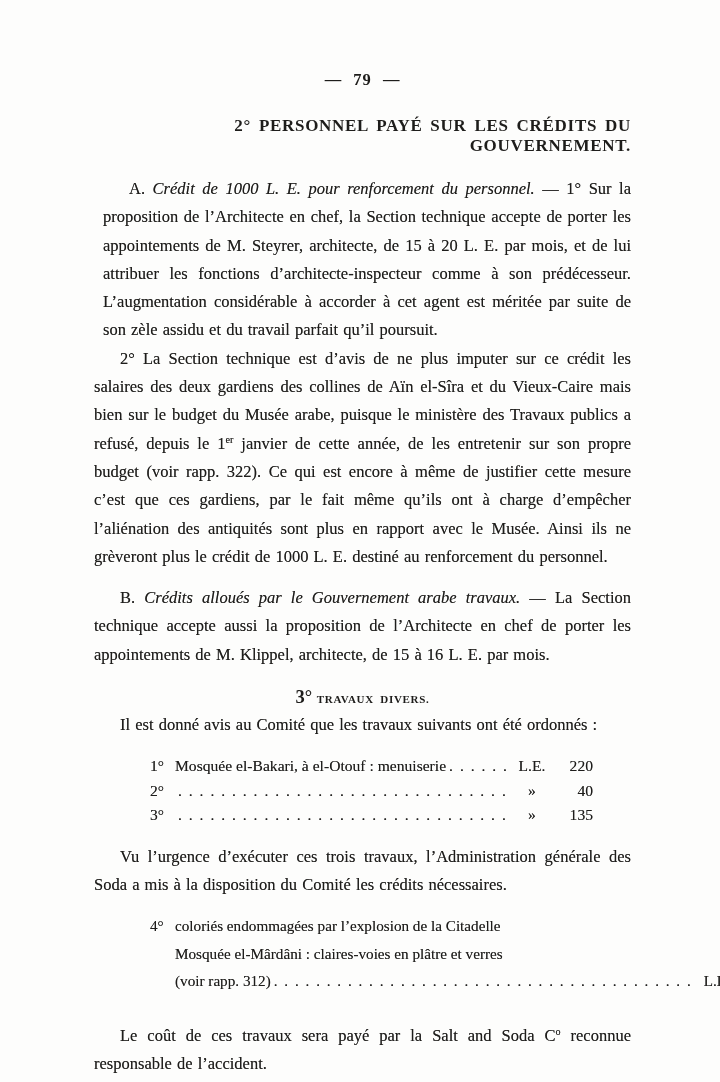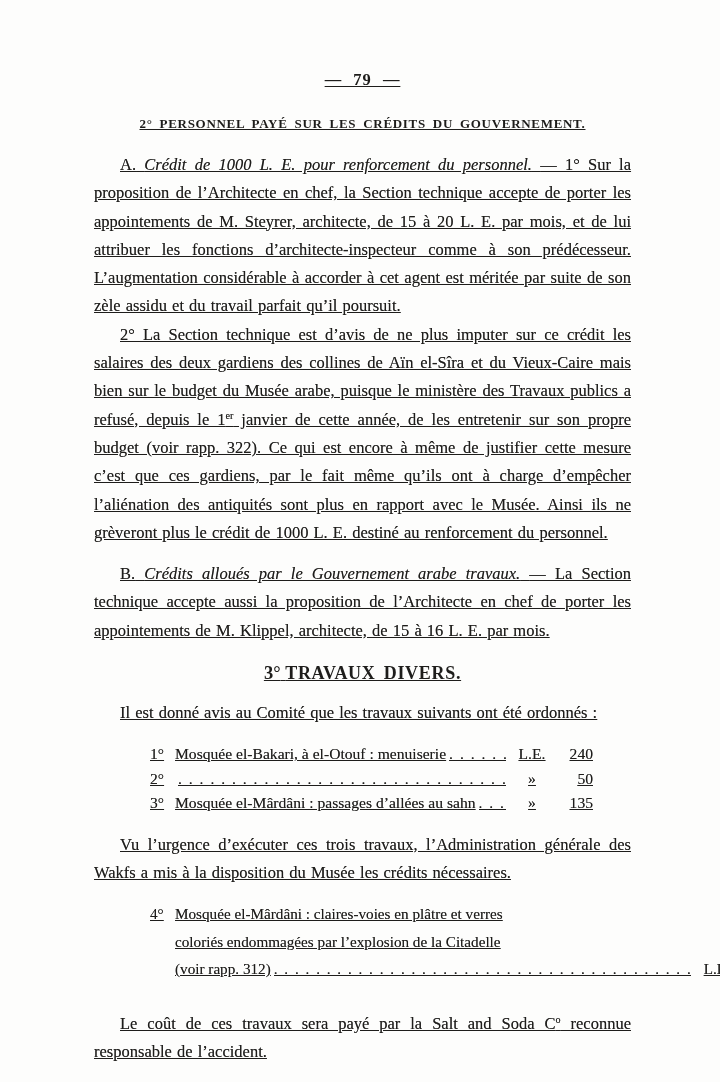--- a/index.html
+++ b/index.html
@@ -9,69 +9,68 @@
     height: 1082px;
     background: #fdfdfc;
     color: #1e1d1b;
     font-family: "Liberation Serif", "DejaVu Serif", serif;
     overflow: hidden;
   }
   .page {
     width: 598px;
     height: 1082px;
     position: relative;
-    text-decoration: underline;
   }
   .content {
     width: 537px;
     margin-left: 94px;
     padding-top: 70px;
   }
   .page-number {
     text-align: center;
     font-size: 16.5px;
     font-weight: bold;
     letter-spacing: 1px;
     word-spacing: 6px;
   }
   .sec2-heading {
     margin: 26px 0 0 0;
-    text-align: center;
-    font-size: 13px;
+    text-align: right;
+    font-size: 17px;
     font-weight: bold;
     letter-spacing: 0.7px;
     word-spacing: 3px;
   }
   .para {
     margin: 0;
     font-size: 16.5px;
     line-height: 28.3px;
     text-align: justify;
     text-indent: 26px;
     word-spacing: 1px;
     text-shadow: 0 0 0.4px rgba(20,20,20,0.55);
   }
-  .para-a { margin-top: 19px; }
+  .para-a { margin-top: 19px; margin-left: 9px; }
   .para-b { margin-top: 13px; }
   .para-urgence { margin-top: 15px; }
   .para-cout { margin-top: 27px; }
   .ital { font-style: italic; }
   sup.sup {
     font-size: 0.62em;
     vertical-align: super;
     line-height: 0;
   }
   .sec3-heading {
     margin: 17px 0 0 0;
     text-align: center;
     font-weight: bold;
   }
   .sec3-num { font-size: 18.5px; }
-  .sec3-text { font-size: 18px; letter-spacing: 0.7px; word-spacing: 3px; }
-  .intro { margin-top: 15px; }
+  .sec3-text { font-size: 11px; letter-spacing: 0.7px; word-spacing: 3px; }
+  .intro { margin-top: 3px; }
   .works {
     margin: 15px 38px 0 56px;
     font-size: 15.6px;
     text-shadow: 0 0 0.4px rgba(20,20,20,0.55);
   }
   .work-row {
     display: flex;
     align-items: baseline;
     line-height: 24.4px;
   }
@@ -120,45 +119,44 @@
     <h3 class="sec3-heading"><span class="sec3-num">3°</span> <span class="sec3-text">TRAVAUX DIVERS.</span></h3>
 
     <p class="para intro">Il est donné avis au Comité que les travaux suivants ont été ordonnés :</p>
 
     <div class="works">
       <div class="work-row">
         <span class="wnum">1°</span>
         <span class="wtext">Mosquée el-Bakari, à el-Otouf : menuiserie</span>
         <span class="leader"></span>
         <span class="wcur">L.E.</span>
-        <span class="wamt">240</span>
+        <span class="wamt">220</span>
       </div>
       <div class="work-row">
         <span class="wnum">2°</span>
         <span class="leader"></span>
         <span class="wcur">»</span>
-        <span class="wamt">50</span>
+        <span class="wamt">40</span>
       </div>
       <div class="work-row">
         <span class="wnum">3°</span>
-        <span class="wtext">Mosquée el-Mârdâni : passages d’allées au sahn</span>
         <span class="leader"></span>
         <span class="wcur">»</span>
         <span class="wamt">135</span>
       </div>
     </div>
 
-    <p class="para para-urgence">Vu l’urgence d’exécuter ces trois travaux, l’Administration générale des Wakfs a mis à la disposition du Musée les crédits nécessaires.</p>
+    <p class="para para-urgence">Vu l’urgence d’exécuter ces trois travaux, l’Administration générale des Soda a mis à la disposition du Comité les crédits nécessaires.</p>
 
     <div class="work4">
       <div class="work4-row">
         <span class="w4num">4°</span>
         <div class="w4body">
+          <div>coloriés endommagées par l’explosion de la Citadelle</div>
           <div>Mosquée el-Mârdâni : claires-voies en plâtre et verres</div>
-          <div>coloriés endommagées par l’explosion de la Citadelle</div>
           <div class="w4last">
             <span>(voir rapp. 312)</span>
             <span class="leader"></span>
           </div>
         </div>
         <span class="w4cur">L.E.</span>
 
       </div>
     </div>
 

